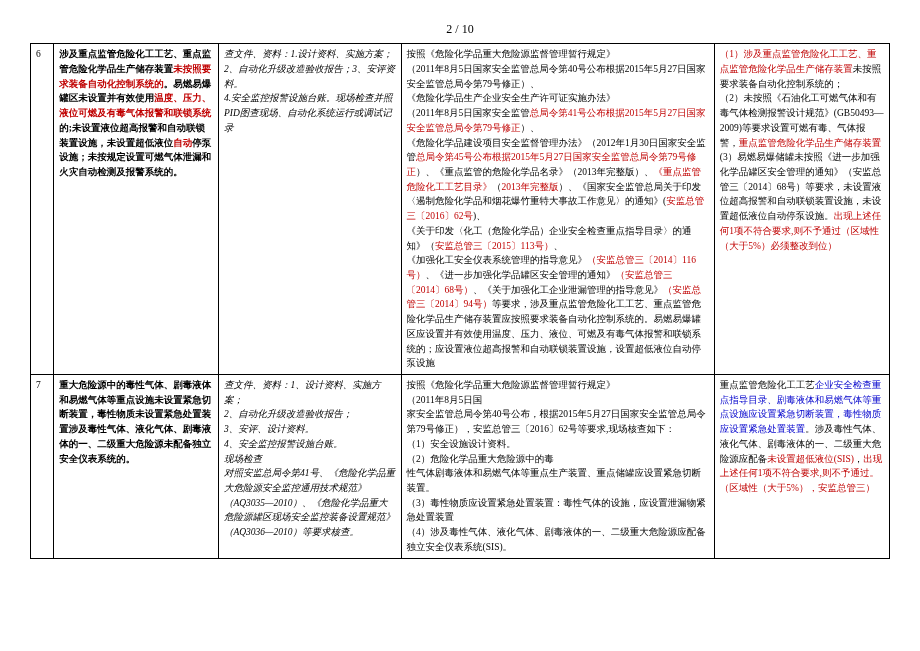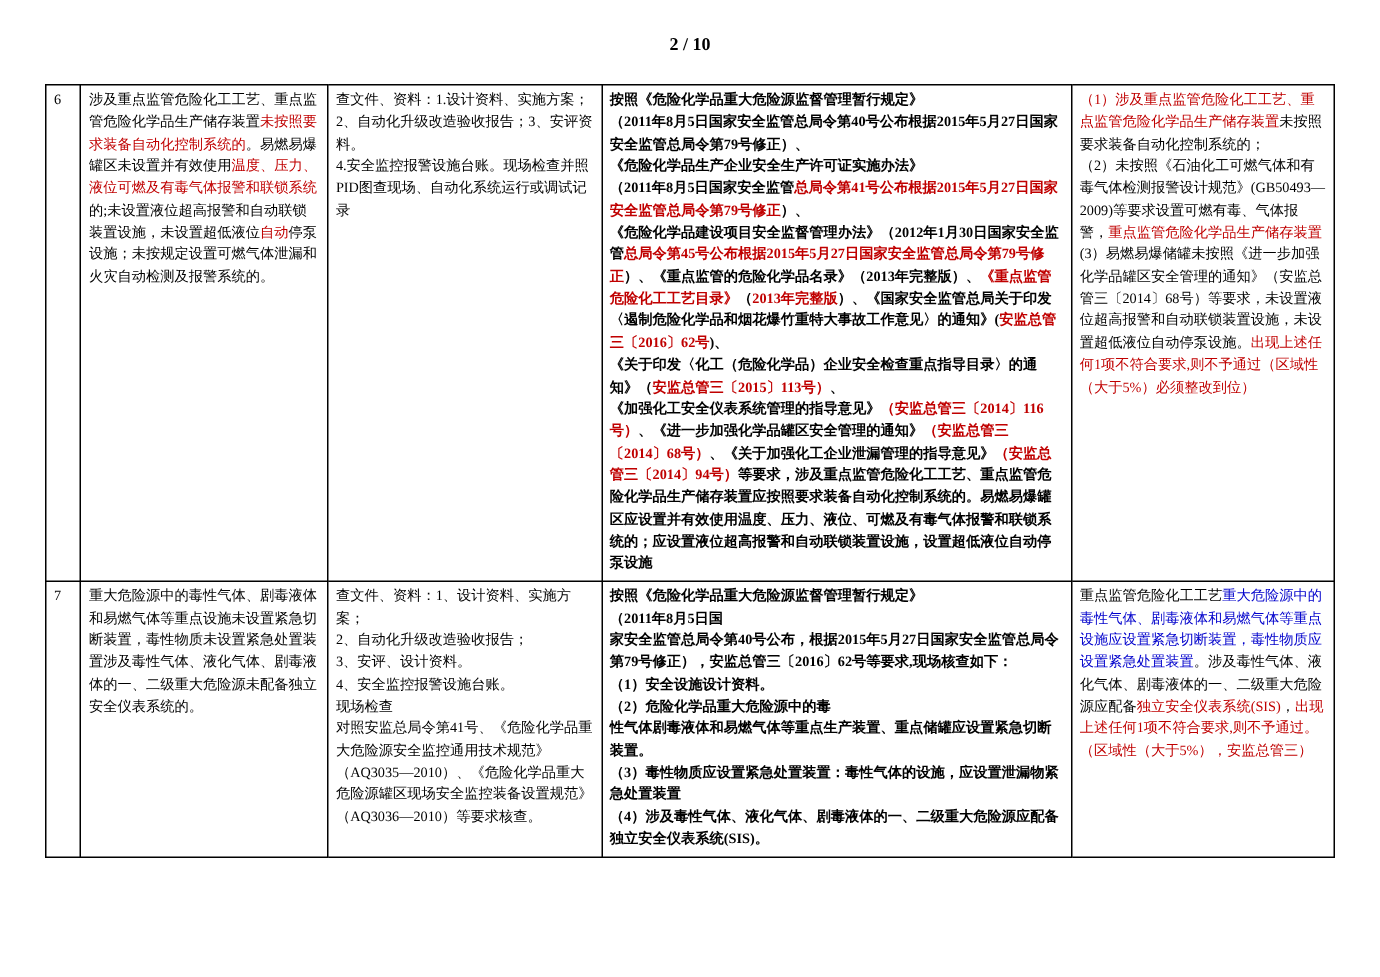--- a/index.html
+++ b/index.html
@@ -7,41 +7,41 @@
     margin: 0;
     padding: 20px 30px;
     font-family: "SimSun", "宋体", serif;
     font-size: 10px;
     line-height: 1.6;
     background: #fff;
     color: #000;
   }
   .page-num {
     text-align: center;
-    font-weight: bold;
+    font-weight: normal;
     font-size: 12px;
-    margin-bottom: 17px;
+    margin-bottom: 4px;
   }
   table {
     border-collapse: collapse;
     width: 100%;
     table-layout: fixed;
   }
   td {
     border: 1px solid #000;
     vertical-align: top;
     padding: 3px 5px;
     word-wrap: break-word;
     font-size: 9.5px;
     line-height: 1.55;
   }
   td.idx { width: 22px; text-align: left; }
-  td.c2 { width: 155px; }
-  td.c3 { width: 172px; }
-  td.c4 { width: 295px; font-weight: bold; }
+  td.c2 { width: 155px; font-weight: bold; }
+  td.c3 { width: 172px; font-style: italic; }
+  td.c4 { width: 295px; }
   td.c5 { width: 165px; }
   .red { color: #c00000; }
   .blue { color: #0000cc; }
 </style>
 </head>
 <body>
 
 <div class="page-num">2 / 10</div>
 
 <table>
@@ -51,16 +51,16 @@
         <td class="c2"><span>涉及重点监管危险化工工艺、重点监管危险化学品生产储存装置</span><span class="red">未按照要求装备自动化控制系统的</span><span>。易燃易爆罐区未设置并有效使用</span><span class="red">温度、压力、液位可燃及有毒气体报警和联锁系统</span><span>的;未设置液位超高报警和自动联锁装置设施，未设置超低液位</span><span class="red">自动</span><span>停泵设施；未按规定设置可燃气体泄漏和火灾自动检测及报警系统的。</span></td>
         <td class="c3"><span>查文件、资料：1.设计资料、实施方案；<br>2、自动化升级改造验收报告；3、安评资料。<br>4.安全监控报警设施台账。现场检查并照PID图查现场、自动化系统运行或调试记录</span></td>
         <td class="c4"><span>按照《危险化学品重大危险源监督管理暂行规定》<br>（2011年8月5日国家安全监管总局令第40号公布根据2015年5月27日国家安全监管总局令第79号修正）、<br>《危险化学品生产企业安全生产许可证实施办法》<br>（2011年8月5日国家安全监管</span><span class="red">总局令第41号公布根据2015年5月27日国家安全监管总局令第79号修正</span><span>）、<br>《危险化学品建设项目安全监督管理办法》（2012年1月30日国家安全监管</span><span class="red">总局令第45号公布根据2015年5月27日国家安全监管总局令第79号修正</span><span>）、《重点监管的危险化学品名录》（2013年完整版）、</span><span class="red">《重点监管危险化工工艺目录》</span><span>（</span><span class="red">2013年完整版</span><span>）、《国家安全监管总局关于印发〈遏制危险化学品和烟花爆竹重特大事故工作意见〉的通知》(</span><span class="red">安监总管三〔2016〕62号</span><span>)、<br>《关于印发〈化工（危险化学品）企业安全检查重点指导目录〉的通知》（</span><span class="red">安监总管三〔2015〕113号）</span><span>、<br>《加强化工安全仪表系统管理的指导意见》</span><span class="red">（安监总管三〔2014〕116号）</span><span>、《进一步加强化学品罐区安全管理的通知》</span><span class="red">（安监总管三〔2014〕68号）</span><span>、《关于加强化工企业泄漏管理的指导意见》</span><span class="red">（安监总管三〔2014〕94号）</span><span>等要求，涉及重点监管危险化工工艺、重点监管危险化学品生产储存装置应按照要求装备自动化控制系统的。易燃易爆罐区应设置并有效使用温度、压力、液位、可燃及有毒气体报警和联锁系统的；应设置液位超高报警和自动联锁装置设施，设置超低液位自动停泵设施</span></td>
         <td class="c5"><span class="red">（1）涉及</span><span class="red">重点监管危险化工工艺、重点监管危险化学品生产储存装置</span><span>未按照要求装备自动化控制系统的；<br>（2）未按照《石油化工可燃气体和有毒气体检测报警设计规范》(GB50493—2009)等要求设置可燃有毒、气体报警，</span><span class="red">重点监管危险化学品生产储存装置</span><span>(3）易燃易爆储罐未按照《进一步加强化学品罐区安全管理的通知》（安监总管三〔2014〕68号）等要求，未设置液位超高报警和自动联锁装置设施，未设置超低液位自动停泵设施。</span><span class="red">出现上述任何1项不符合要求,则不予通过（区域性（大于5%）必须整改到位）</span></td>
       </tr>
       <tr>
         <td class="idx">7</td>
         <td class="c2"><span>重大危险源中的毒性气体、剧毒液体和易燃气体等重点设施未设置紧急切断装置，毒性物质未设置紧急处置装置涉及毒性气体、液化气体、剧毒液体的一、二级重大危险源未配备独立安全仪表系统的。</span></td>
         <td class="c3"><span>查文件、资料：1、设计资料、实施方案；<br>2、自动化升级改造验收报告；<br>3、安评、设计资料。<br>4、安全监控报警设施台账。<br>现场检查<br>对照安监总局令第41号、《危险化学品重大危险源安全监控通用技术规范》（AQ3035—2010）、《危险化学品重大危险源罐区现场安全监控装备设置规范》（AQ3036—2010）等要求核查。</span></td>
         <td class="c4"><span>按照《危险化学品重大危险源监督管理暂行规定》<br>（2011年8月5日国<br>家安全监管总局令第40号公布，根据2015年5月27日国家安全监管总局令<br>第79号修正），安监总管三〔2016〕62号等要求,现场核查如下：<br>（1）安全设施设计资料。<br>（2）危险化学品重大危险源中的毒<br>性气体剧毒液体和易燃气体等重点生产装置、重点储罐应设置紧急切断装置。<br>（3）毒性物质应设置紧急处置装置：毒性气体的设施，应设置泄漏物紧<br>急处置装置<br>（4）涉及毒性气体、液化气体、剧毒液体的一、二级重大危险源应配备独立安全仪表系统(SIS)。</span></td>
-        <td class="c5"><span>重点监管危险化工工艺</span><span class="blue">重大危险源中的毒性气体、剧毒液体和易燃气体等重点设施应设置紧急切断装置，毒性物质应设置紧急处置装置</span><span>。涉及毒性气体、液化气体、剧毒液体的一、二级重大危险源应配备</span><span class="red">独立安全仪表系统(SIS)</span><span>，</span><span class="red">出现上述任何1项不符合要求,则不予通过。（区域性（大于5%），安监总管三）</span></td>
+        <td class="c5"><span>重点监管危险化工工艺</span><span class="blue">企业安全检查重点指导目录、剧毒液体和易燃气体等重点设施应设置紧急切断装置，毒性物质应设置紧急处置装置</span><span>。涉及毒性气体、液化气体、剧毒液体的一、二级重大危险源应配备</span><span class="red">未设置超低液位(SIS)</span><span>，</span><span class="red">出现上述任何1项不符合要求,则不予通过。（区域性（大于5%），安监总管三）</span></td>
       </tr>
     </tbody>
 </table>
 
 </body></html>

